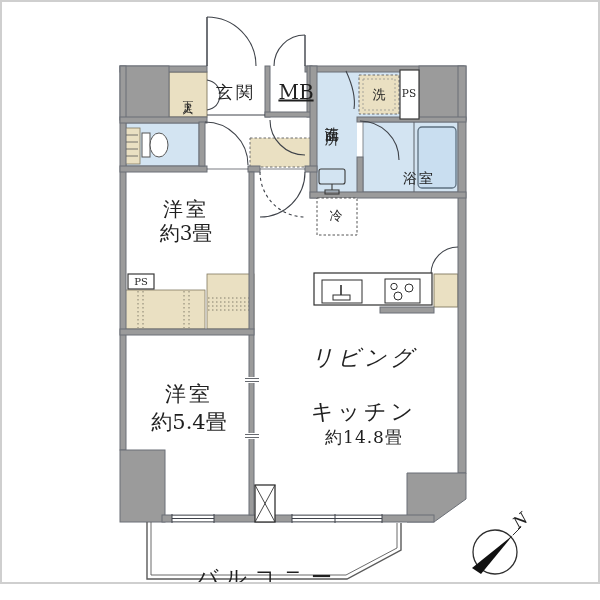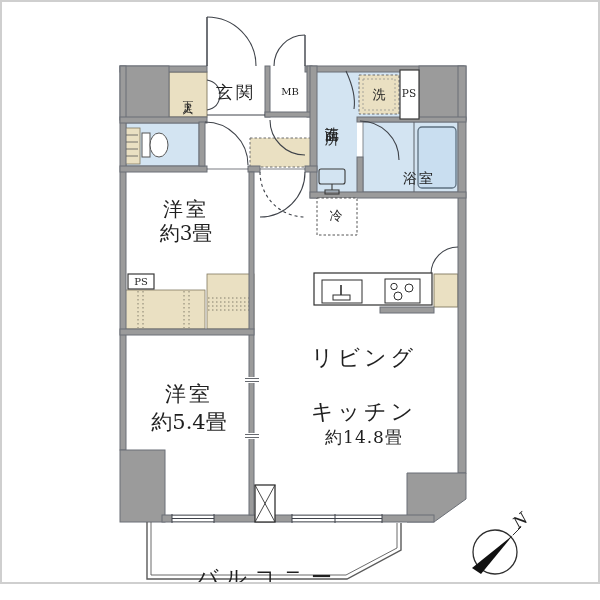--- a/index.html
+++ b/index.html
@@ -168,29 +168,29 @@
 
   <g>
     <circle cx="493" cy="550" r="22" fill="#fff" stroke="#2f2f2f" stroke-width="1.3"></circle>
     <polygon points="511,533 470,566 479,572" fill="#111"></polygon>
     <line x1="511" y1="533" x2="519" y2="525" stroke="#2f2f2f" stroke-width="1"></line>
   </g>
 </svg>
 
   <div class="lbl" style="left:234px;top:91px;font-size:17px;letter-spacing:3px;">玄関</div>
   <div class="lbl vert" style="left:186px;top:93px;font-size:10.5px;letter-spacing:1px;">下足入</div>
-  <div class="lbl" style="left:288px;top:90px;font-size:10px;">MB</div>
+  <div class="lbl" style="left:294px;top:90px;font-size:20px;text-decoration:underline;">MB</div>
   <div class="lbl vert" style="left:330px;top:117px;font-size:14px;">洗面所</div>
   <div class="lbl" style="left:377px;top:93px;font-size:13px;">洗</div>
   <div class="lbl" style="left:407px;top:92px;font-size:10.5px;">PS</div>
   <div class="lbl" style="left:389px;top:176px;font-size:14px;letter-spacing:2px;margin-left:28px;">浴室</div>
   <div class="lbl" style="left:334px;top:214px;font-size:13px;">冷</div>
   <div class="lbl" style="left:184px;top:207px;font-size:20px;letter-spacing:3px;">洋室</div>
   <div class="lbl" style="left:184px;top:231px;font-size:20px;">約3畳</div>
   <div class="lbl" style="left:139px;top:280px;font-size:10px;">PS</div>
   <div class="lbl" style="left:187px;top:392px;font-size:21px;letter-spacing:3px;">洋室</div>
   <div class="lbl" style="left:187px;top:420px;font-size:21px;text-align:center;">約5.4畳</div>
-  <div class="lbl" style="left:362px;top:356px;font-size:22px;letter-spacing:4px;">リビング</div>
+  <div class="lbl" style="left:362px;top:356px;font-size:22px;letter-spacing:4px;font-style:italic;">リビング</div>
   <div class="lbl" style="left:362px;top:410px;font-size:22px;letter-spacing:4px;text-align:right;">キッチン</div>
   <div class="lbl" style="left:362px;top:436px;font-size:17px;letter-spacing:1px;">約14.8畳</div>
   <div class="lbl" style="left:266px;top:575px;font-size:21px;letter-spacing:7px;">バルコニー</div>
   <div class="lbl north" style="left:519px;top:519px;font-size:16px;">N</div>
 </div>
 
 </body></html>

